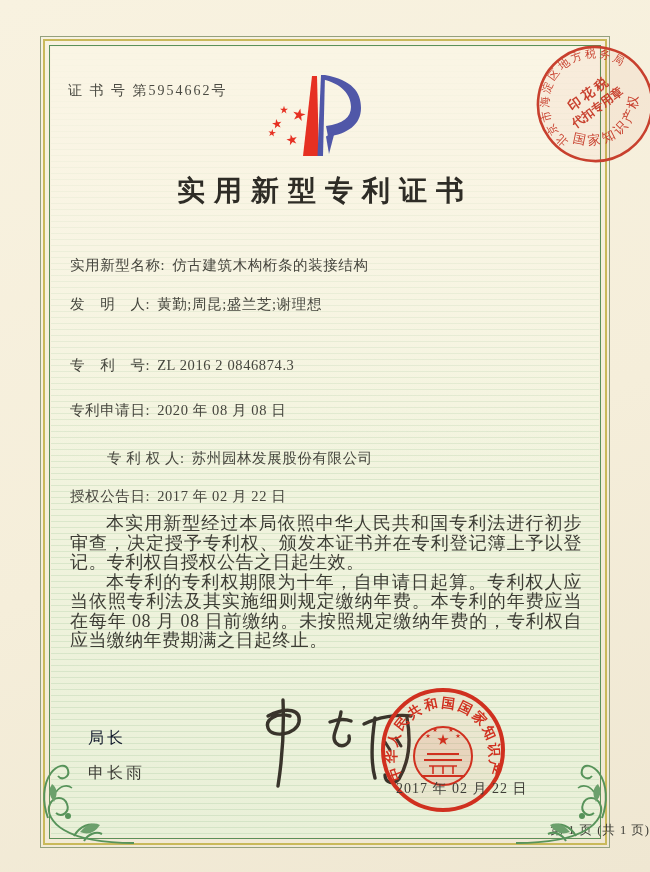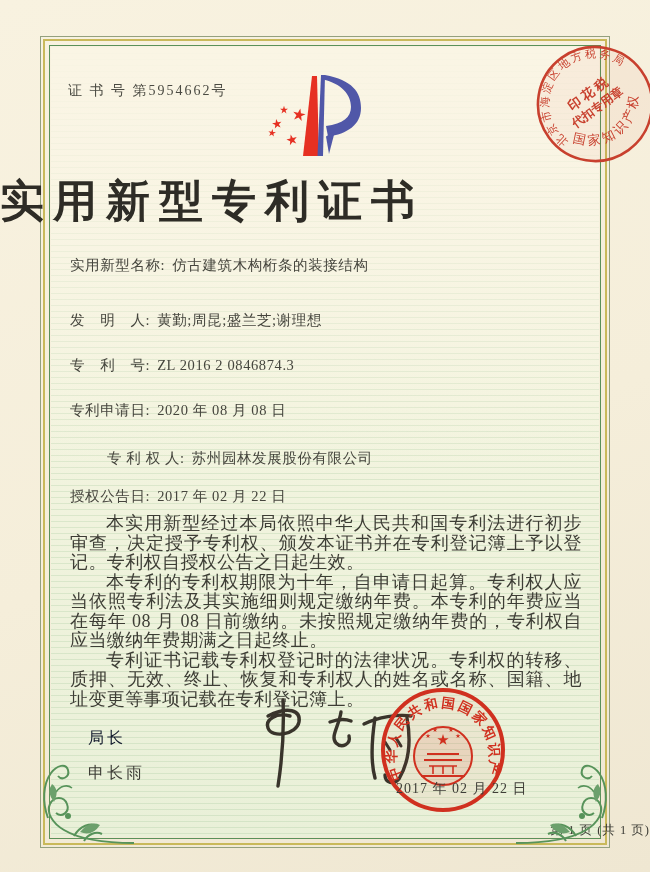--- a/index.html
+++ b/index.html
@@ -16,25 +16,25 @@
   .frame-green{position:absolute;inset:45px 49px 33px 49px;border:1.5px solid #5a9159;pointer-events:none;}
   .content-bg{
     position:absolute;inset:47px 51px 35px 51px;
     background:
       linear-gradient(180deg, rgba(250,245,228,0.95) 0%, rgba(250,245,228,0) 55%),
       repeating-linear-gradient(180deg, rgba(110,170,110,0.17) 0 1px, rgba(110,170,110,0) 1px 6px),
       linear-gradient(180deg,#faf5e6 0%,#f3f4df 45%,#e9f0d8 100%);
   }
   
   .cert-no{left:68px;top:82px;font-size:14px;letter-spacing:2px;color:#4a4a42;}
-  .title{left:0;top:172px;width:100%;text-align:left;font-size:44px;font-weight:600;
+  .title{left:0;top:172px;width:100%;text-align:center;font-size:28px;font-weight:600;
          letter-spacing:9px;color:#2e2c26;}
   .field{left:70px;font-size:14.5px;color:#45453d;letter-spacing:0.6px;white-space:nowrap;}
   .field .val{margin-left:7px;}
-  .f0{top:256px;} .f1{top:311px;text-align:right;} .f2{top:356px;} .f3{top:401px;} .f4{top:449px;margin-left:37px;} .f5{top:487px;}
+  .f0{top:256px;} .f1{top:295px;text-align:right;} .f2{top:356px;} .f3{top:401px;} .f4{top:449px;margin-left:37px;} .f5{top:487px;}
   .body-text{left:70px;top:514px;width:512px;font-size:18px;line-height:19.5px;
              color:#3d3d35;text-align:justify;letter-spacing:0.4px;}
   .body-text p{margin:0;text-indent:2em;}
   .director-title{left:88px;top:728px;font-size:16px;letter-spacing:3px;color:#0f172a;}
   .director-name {left:88px;top:763px;font-size:16px;letter-spacing:3px;color:#3e3e37;}
   .seal-date{left:396px;top:780px;font-size:14px;letter-spacing:1px;color:#3f3e38;z-index:6;}
   .footer{left:0;top:822px;width:100%;text-align:right;font-size:12.5px;
           letter-spacing:1px;color:#3f3f38;}
   
   .logo-box{left:264px;top:70px;width:132px;height:110px;}
@@ -88,21 +88,20 @@
 <div class="abs field f4">
   <span>专 利 权 人:</span><span class="val">苏州园林发展股份有限公司</span>
 </div>
 <div class="abs field f5">
   <span>授权公告日:</span><span class="val">2017 年 02 月 22 日</span>
 </div>
 
 <div class="abs body-text">
   <p>本实用新型经过本局依照中华人民共和国专利法进行初步审查，决定授予专利权、颁发本证书并在专利登记簿上予以登记。专利权自授权公告之日起生效。</p>
   <p>本专利的专利权期限为十年，自申请日起算。专利权人应当依照专利法及其实施细则规定缴纳年费。本专利的年费应当在每年 08 月 08 日前缴纳。未按照规定缴纳年费的，专利权自应当缴纳年费期满之日起终止。</p>
-  <p>专利证书记载专利权登记时的法律状况。专利权的转移、质押、无效、终止、恢复和专利权人的姓名或名称、国籍、地址变更等事项记载在专利登记簿上。</p>
 </div>
 
 <div class="abs director-title">局长</div>
 <div class="abs director-name">申长雨</div>
 
 <div class="abs sig-box">
   <svg viewBox="0 0 180 104" fill="none" stroke="#39342b" stroke-width="3.4" stroke-linecap="round">
     <path d="M30,24 C50,14 63,18 61,30 C59,42 34,47 30,36 C27,28 38,20 52,24"></path>
     <path d="M45,8 C46,32 45,62 40,94"></path>
     <path d="M92,30 C100,27 108,27 113,29"></path>

